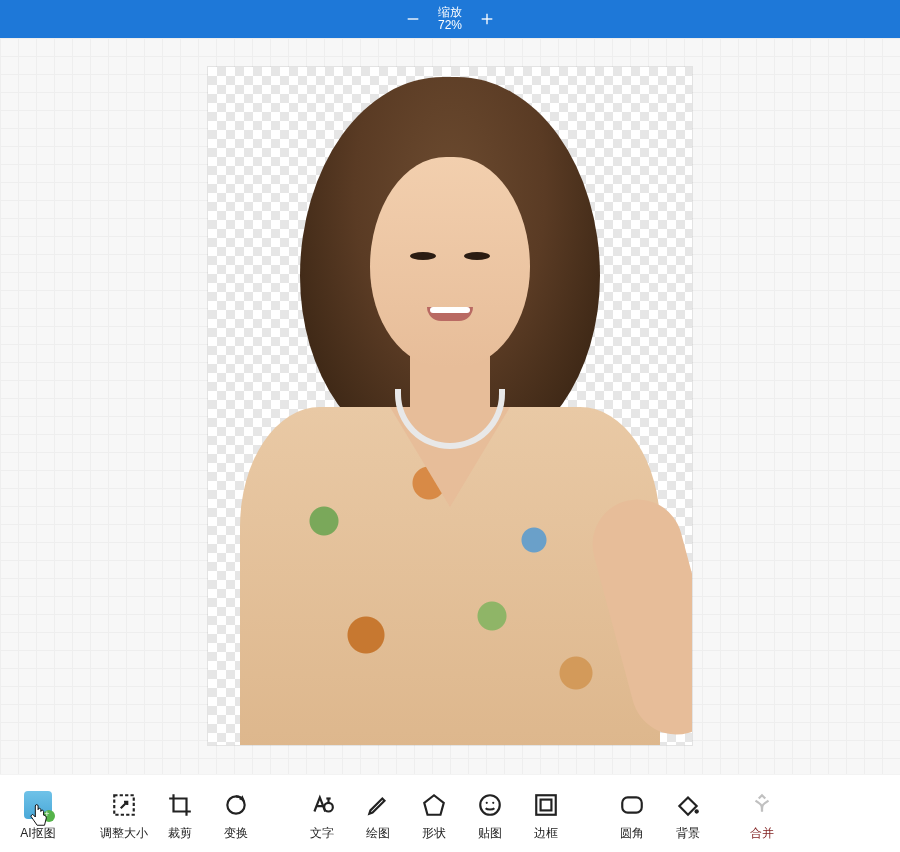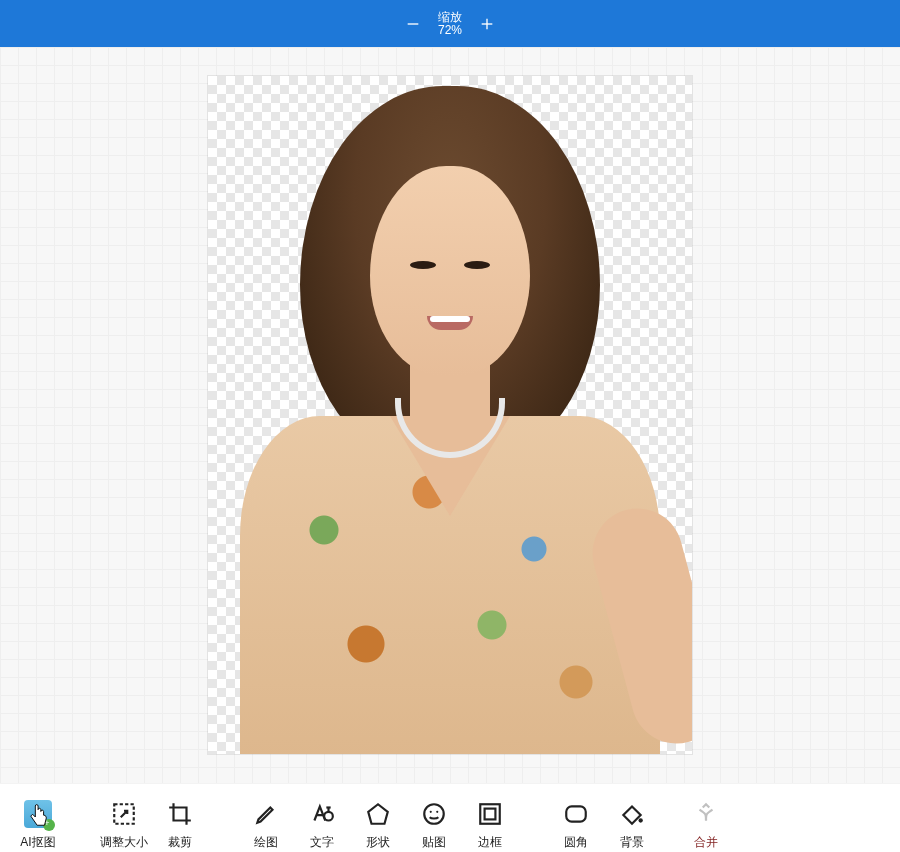--- a/index.html
+++ b/index.html
@@ -1,18 +1,18 @@
 <!DOCTYPE html>
 <html><head>
 <meta charset="utf-8">
 <style>
   * { box-sizing: border-box; margin: 0; padding: 0; }
   html, body { width: 900px; height: 852px; font-family: "Microsoft YaHei", Arial, sans-serif; overflow: hidden; background: #fff; }
   .topbar {
-    height: 47px;
+    height: 38px;
     background: #1e78d8;
     display: flex;
     align-items: center;
     justify-content: center;
     gap: 16px;
     color: #fff;
   }
   .zoom-btn {
     color: #fff;
     width: 18px; height: 18px;
@@ -224,47 +224,57 @@
   <div class="tool">
     <div class="ico">
       <svg width="26" height="26" viewBox="0 0 24 24">
         <path d="M6 2v16h16"></path>
           <path d="M2 6h16v16"></path>
       </svg>
     </div>
     <span>裁剪</span>
   </div>
 
+  <div class="tool">
+    <div class="ico">
+      <svg width="26" height="26" viewBox="0 0 24 24">
+        <circle cx="12" cy="12" r="8"></circle>
+        <path d="M12 4a8 8 0 0 1 7 4" stroke-width="2"></path>
+        <path d="M18 3l2 5-5-1" fill="#222" stroke="none"></path>
+      </svg>
+    </div>
+    <span>变换</span>
+  </div>
 
   <div class="gap"></div>
-
-  <div class="tool">
-    <div class="ico">
-      <svg width="26" height="26" viewBox="0 0 24 24">
-        <path d="M4 20l3-1 11-11-2-2L5 17z"></path>
-      </svg>
-    </div>
-    <span>绘图</span>
-  </div>
 
   <div class="tool">
     <div class="ico">
       <svg width="26" height="26" viewBox="0 0 24 24">
         <path d="M5 18 L10 5 L15 18 M7 13h6"></path>
         <circle cx="18" cy="14" r="4"></circle>
           <line x1="18" y1="10" x2="18" y2="6"></line>
           <line x1="16" y1="6" x2="20" y2="6"></line>
       </svg>
     </div>
     <span>文字</span>
   </div>
 
   <div class="tool">
     <div class="ico">
       <svg width="26" height="26" viewBox="0 0 24 24">
+        <path d="M4 20l3-1 11-11-2-2L5 17z"></path>
+      </svg>
+    </div>
+    <span>绘图</span>
+  </div>
+
+  <div class="tool">
+    <div class="ico">
+      <svg width="26" height="26" viewBox="0 0 24 24">
         <polygon points="12,3 21,10 18,21 6,21 3,10"></polygon>
       </svg>
     </div>
     <span>形状</span>
   </div>
 
   <div class="tool">
     <div class="ico">
       <svg width="26" height="26" viewBox="0 0 24 24">
         <circle cx="12" cy="12" r="9"></circle>

